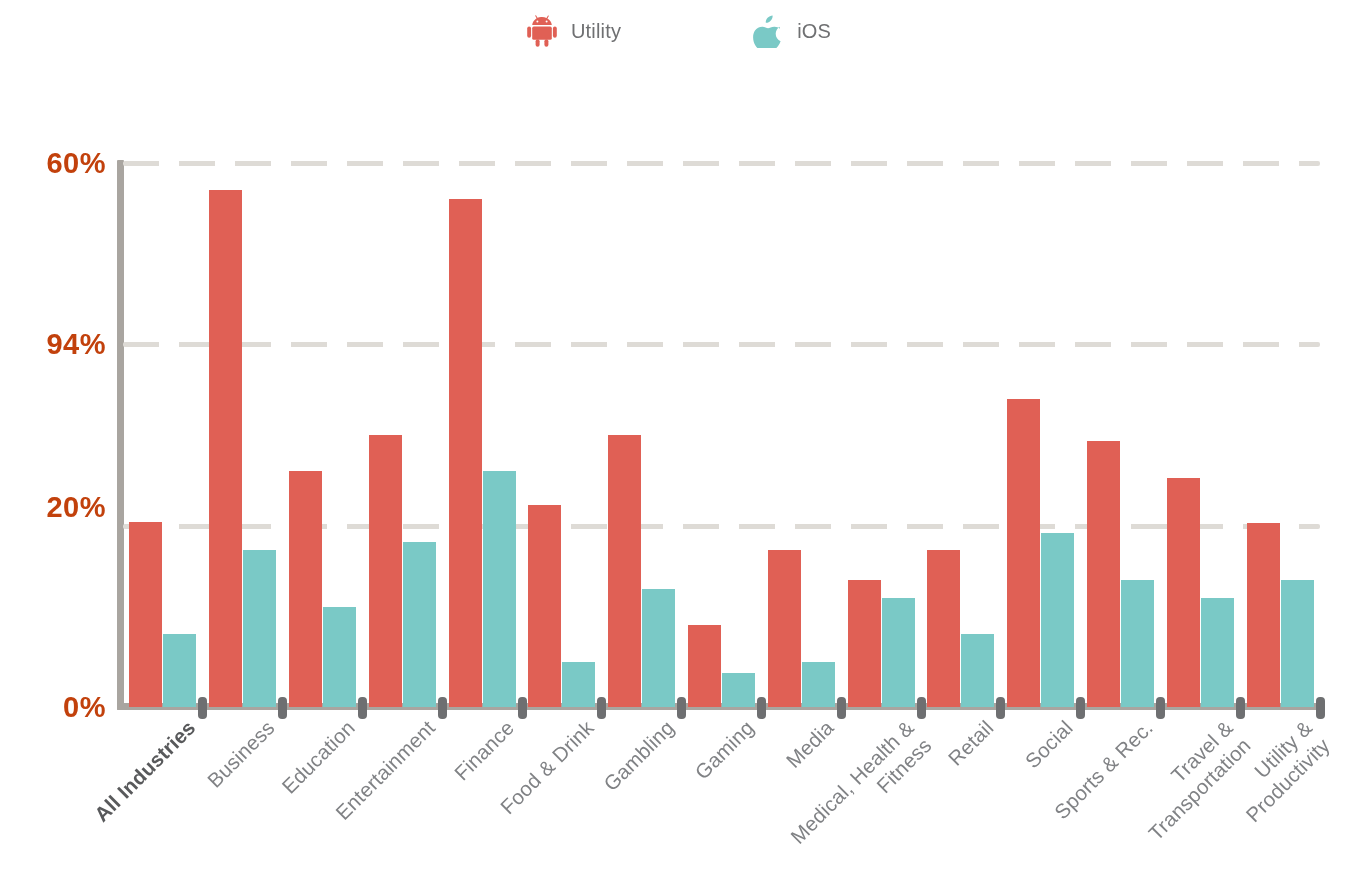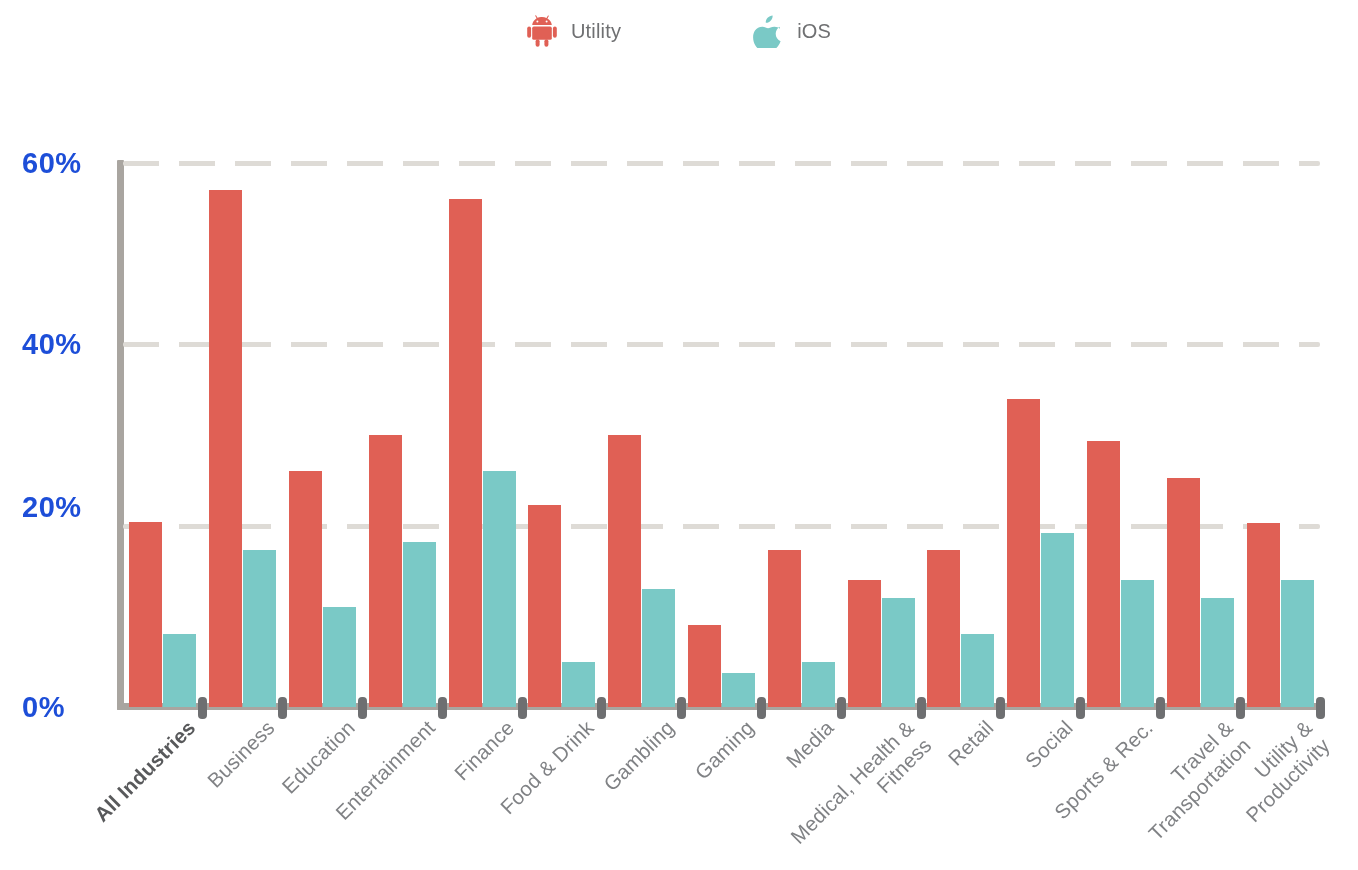--- a/index.html
+++ b/index.html
@@ -81,24 +81,24 @@
     height: 5px;
     border-radius: 2px;
     background-image: repeating-linear-gradient(to right,
       #dedbd6 0px, #dedbd6 36px, rgba(255,255,255,0) 36px, rgba(255,255,255,0) 56px);
   }
 
   .ylabel {
     position: absolute;
     right: 1252px;      
     width: 84px;
-    text-align: left;
+    text-align: right;
     font-size: 29px;
     font-weight: bold;
-    color: #1d4ed8;
+    color: #c2410c;
     letter-spacing: 0.5px;
     transform: translateY(-50%);
   }
 
   
   .groups {
     position: absolute;
     left: 123px;
     top: 163px;
     width: 1197px;
@@ -201,21 +201,21 @@
   <div class="axis-x"></div>
 
   <div id="gridlines">
       <div class="gridline" style="top: 523.667px;"></div>
       <div class="gridline" style="top: 342.333px;"></div>
       <div class="gridline" style="top: 161px;"></div>
     </div>
   <div id="ylabels">
       <div class="ylabel" style="top: 707px;">0%</div>
       <div class="ylabel" style="top: 507px;">20%</div>
-      <div class="ylabel" style="top: 344.333px;">40%</div>
+      <div class="ylabel" style="top: 344.333px;">94%</div>
       <div class="ylabel" style="top: 163px;">60%</div>
     </div>
 
   <div class="groups" id="groups">
       <div class="group">
         <div class="bar bar-android" title="All Industries — Android: 20.4%" style="height: 184.96px; background: rgb(224, 96, 85);"></div>
         <div class="bar bar-ios" title="All Industries — iOS: 8%" style="height: 72.5333px; background: rgb(122, 201, 198);"></div>
       </div>
       <div class="group">
         <div class="bar bar-android" title="Business — Android: 57%" style="height: 516.8px; background: rgb(224, 96, 85);"></div>

